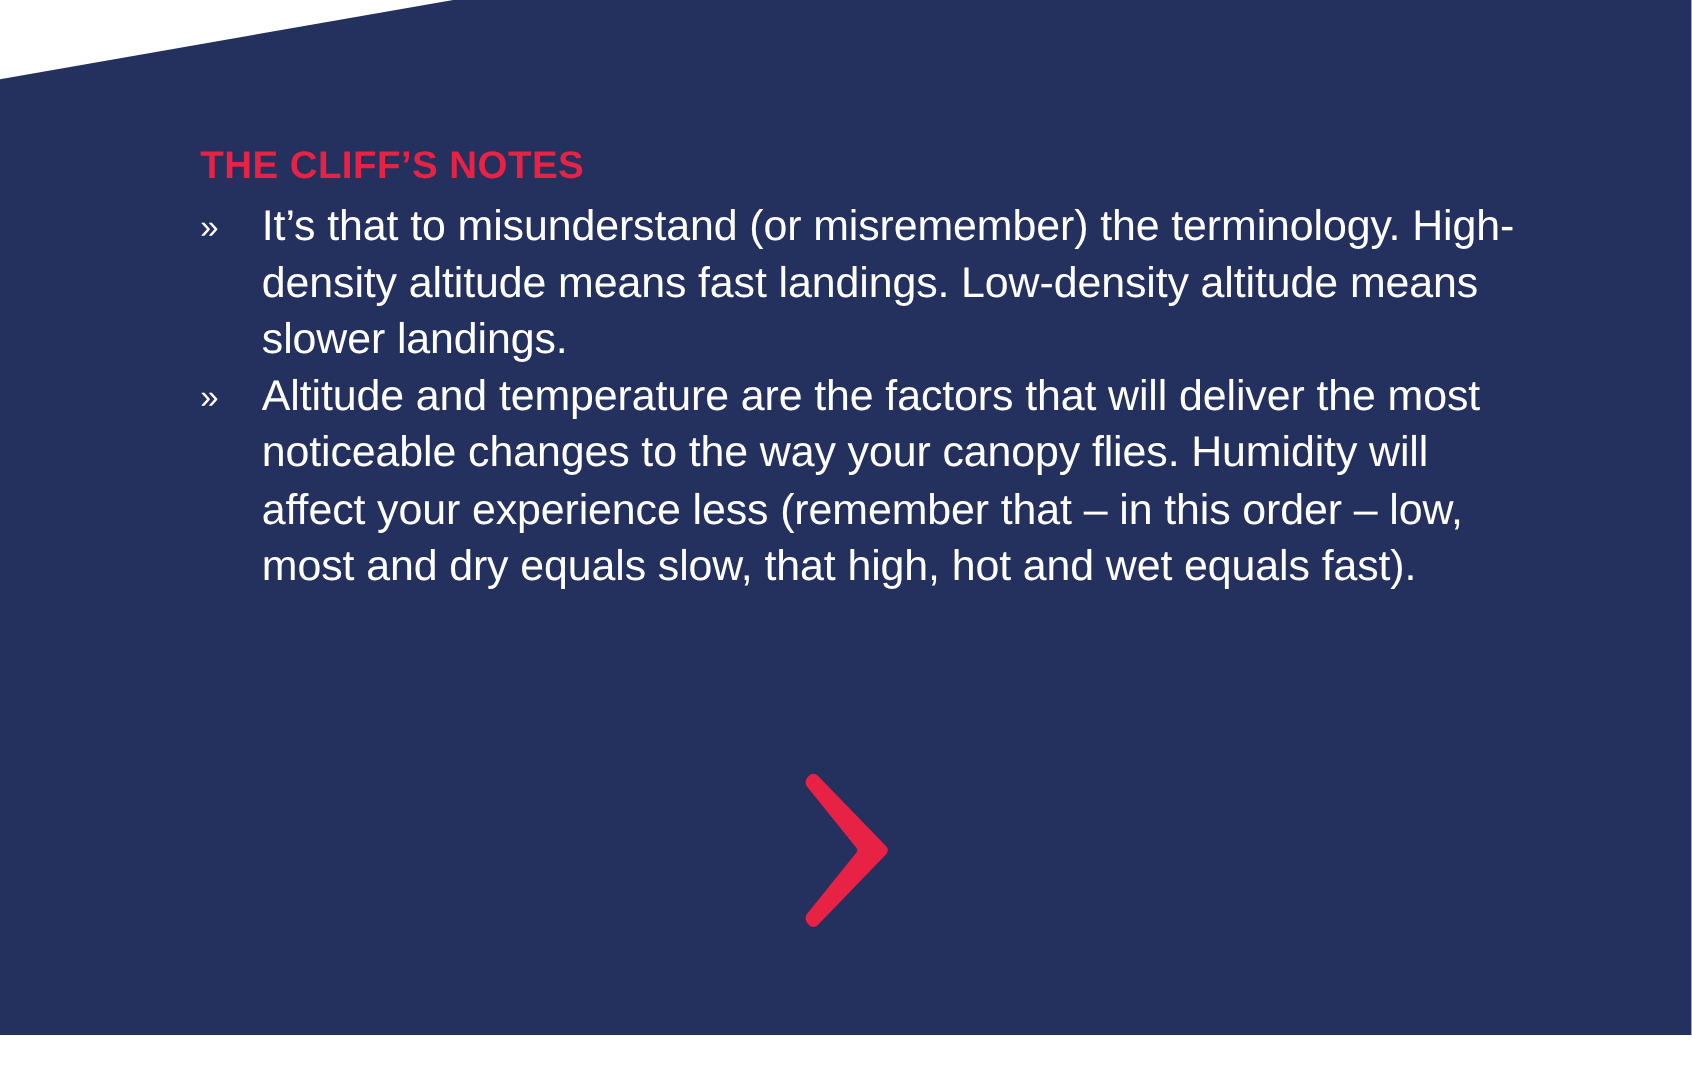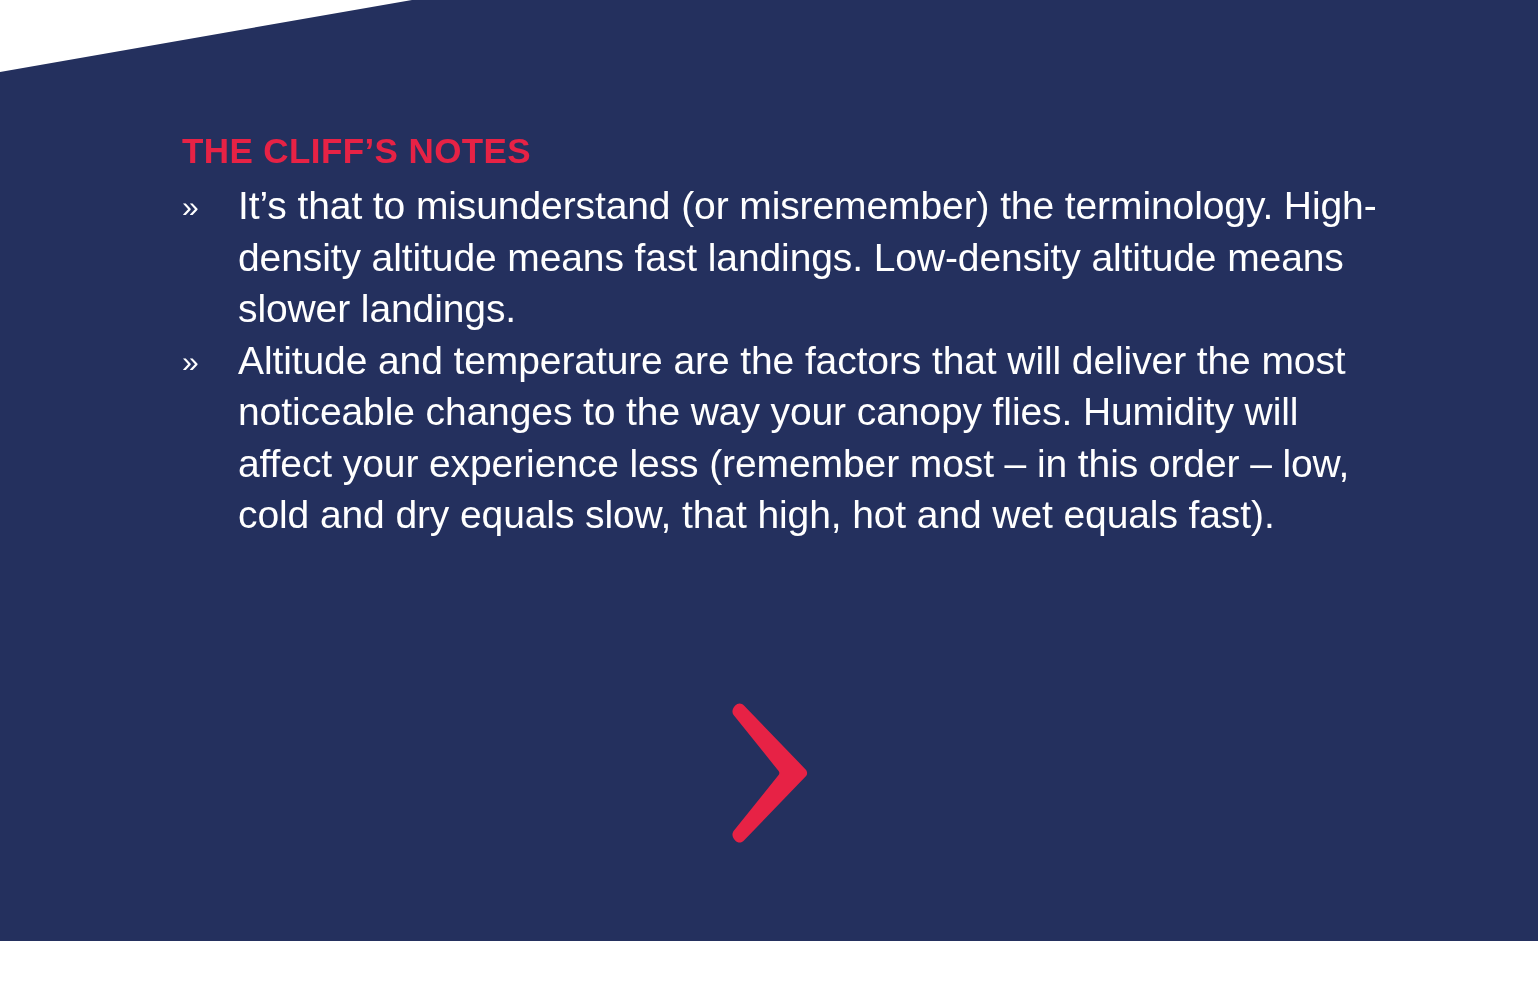--- a/index.html
+++ b/index.html
@@ -103,21 +103,21 @@
 
     <div id="bullet-list">
 
       <div class="bullet-row">
         <span class="bullet-marker">»</span>
         <span class="bullet-text">It’s that to misunderstand (or misremember) the terminology. High-density altitude means fast landings. Low-density altitude means slower landings.</span>
       </div>
 
       <div class="bullet-row">
         <span class="bullet-marker">»</span>
-        <span class="bullet-text">Altitude and temperature are the factors that will deliver the most noticeable changes to the way your canopy flies. Humidity will affect your experience less (remember most – in this order – low, cold and dry equals slow, that high, hot and wet equals fast).</span>
+        <span class="bullet-text">Altitude and temperature are the factors that will deliver the most noticeable changes to the way your canopy flies. Humidity will affect your experience less (remember that – in this order – low, most and dry equals slow, that high, hot and wet equals fast).</span>
       </div>
 
     </div>
   </div>
 
   <svg id="chevron" viewBox="0 0 78 142" xmlns="http://www.w3.org/2000/svg">
     <path d="M5.2 3.4
              C 2.4 6.4 1.6 9.8 3.4 12.8
              L 48.6 69.0
              C 49.6 70.3 49.6 71.7 48.6 73.0

